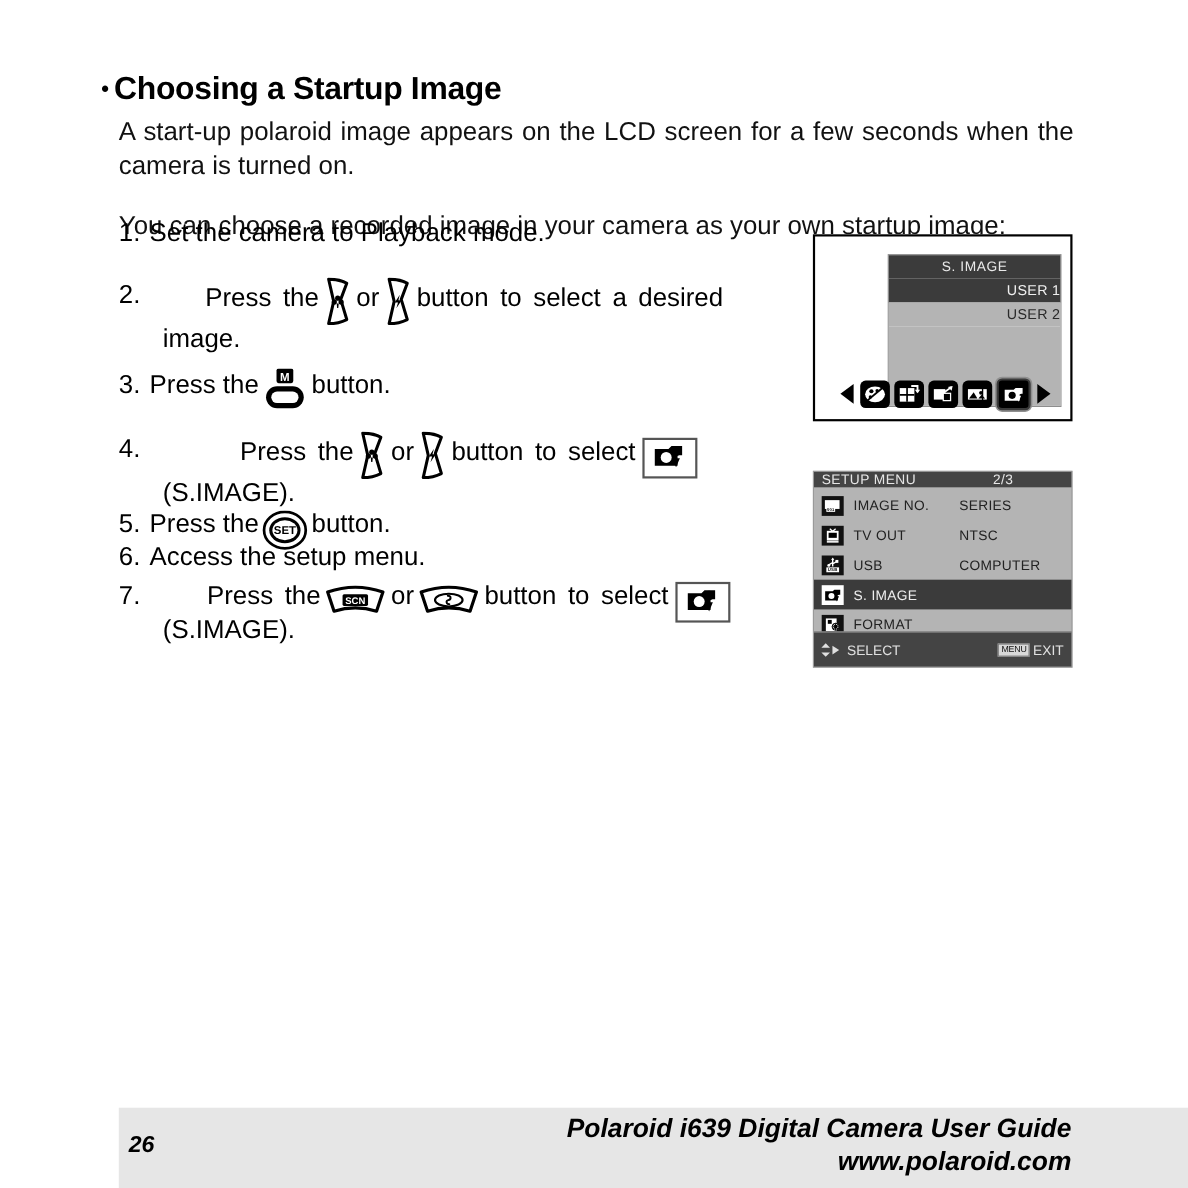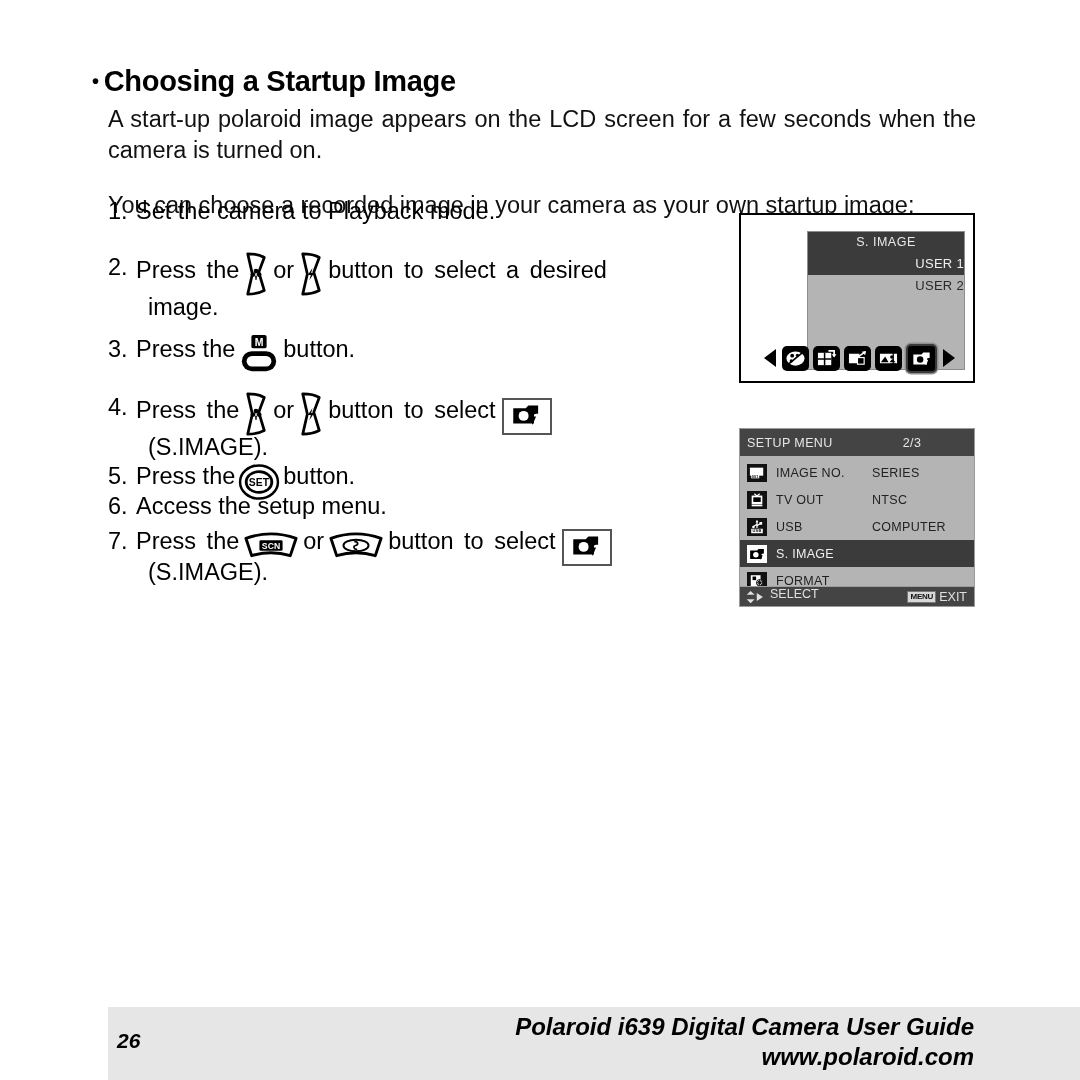--- a/index.html
+++ b/index.html
@@ -73,20 +73,21 @@
     top: 0;
     width: 36px;
     text-align: left;
   }
   .step .txt {
     display: block;
     margin-left: 28px;
   }
   .step .txt.sp {
     word-spacing: 4px;
+    text-align: center;
   }
 
   #step1 { left: 108px; top: 196px; width: 600px; }
   #step2 { left: 108px; top: 252px; width: 600px; }
   #step3 { left: 108px; top: 334px; width: 600px; }
   #step4 { left: 108px; top: 392px; width: 610px; }
   #step5 { left: 108px; top: 461px; width: 600px; }
   #step6 { left: 108px; top: 491px; width: 600px; }
   #step7 { left: 108px; top: 526px; width: 610px; }
 
@@ -234,21 +235,21 @@
     top: 428px;
     width: 236px;
     height: 179px;
     background: #b4b4b4;
     box-sizing: border-box;
     border: 1px solid #9a9a9a;
   }
   .sm-header {
     background: #444444;
     color: #e6e6e6;
-    height: 27px;
+    height: 14px;
     display: flex;
     align-items: center;
     font-size: 12.5px;
     letter-spacing: 0.4px;
   }
   .sm-header .sm-title { margin-left: 7px; }
   .sm-header .sm-page  { margin-left: 70px; }
 
   .sm-rows {
     position: relative;
@@ -282,24 +283,25 @@
   }
   .sm-ic svg { display: block; }
   .sm-label { width: 96px; flex: none; }
   .sm-value { flex: 1; }
 
   .sm-footer {
     position: absolute;
     left: 0;
     bottom: 0;
     width: 100%;
-    height: 20px;
+    height: 32px;
     background: #444444;
     color: #e0e0e0;
     display: flex;
+    align-items: center;
     font-size: 12.5px;
     border-top: 1px solid #9d9d9d;
     box-sizing: border-box;
   }
   .sm-footer .sel-arrows {
     margin-left: 5px;
     margin-right: 5px;
     display: flex;
     align-items: center;
   }
@@ -307,21 +309,21 @@
     margin-left: auto;
     margin-right: 7px;
     display: flex;
     align-items: center;
     gap: 3px;
   }
   .menu-chip {
     background: #d8d8d8;
     color: #111;
     font-size: 8px;
-    font-weight: bold;
+    font-weight: normal;
     padding: 1px 2px;
     letter-spacing: -0.2px;
     line-height: 1;
     border: 1px solid #777;
   }
 
   
   #footer-band {
     position: absolute;
     left: 108px;

